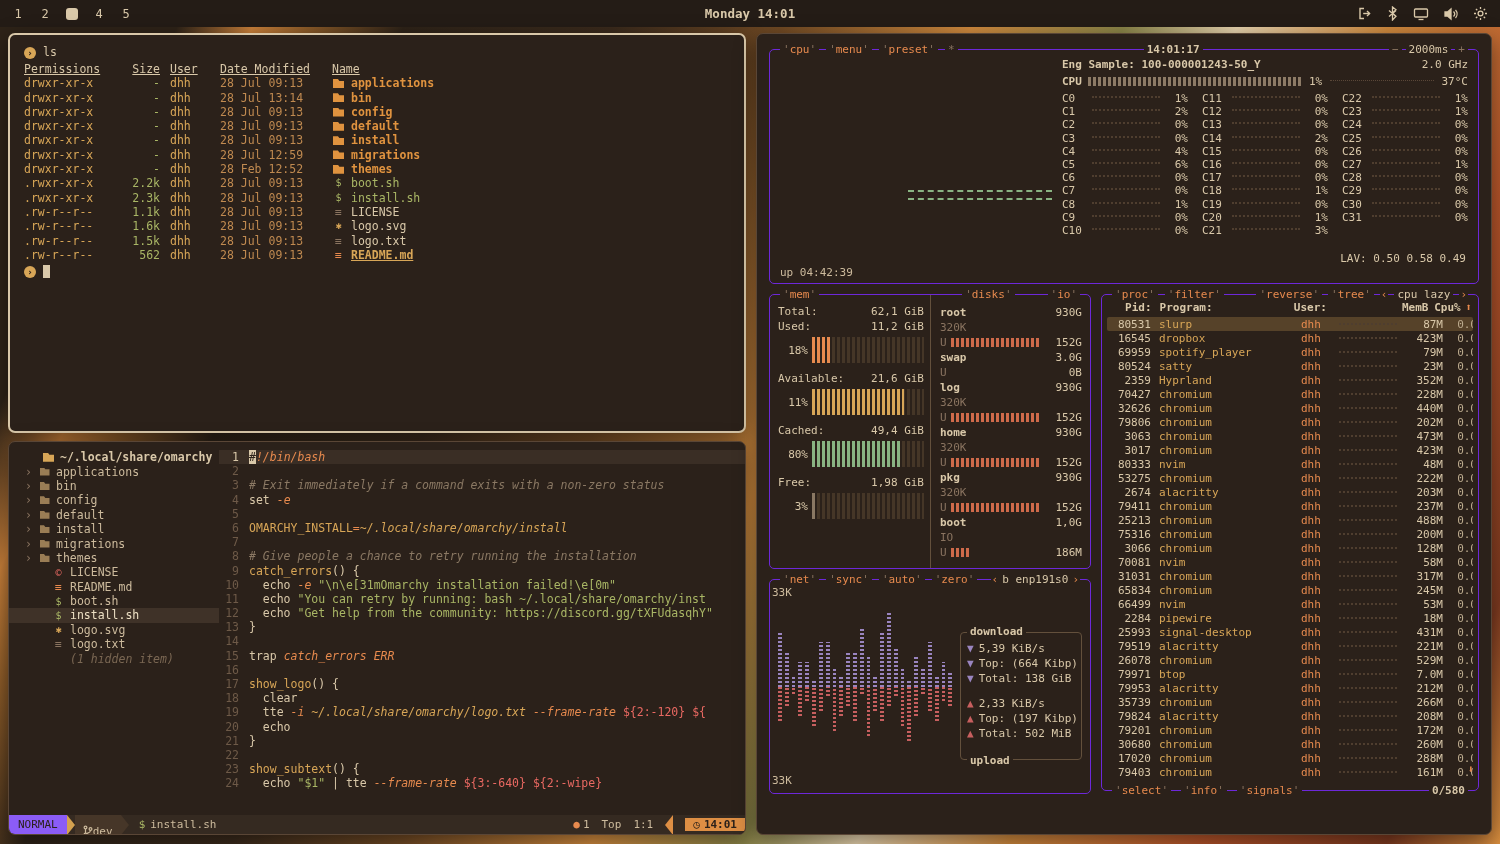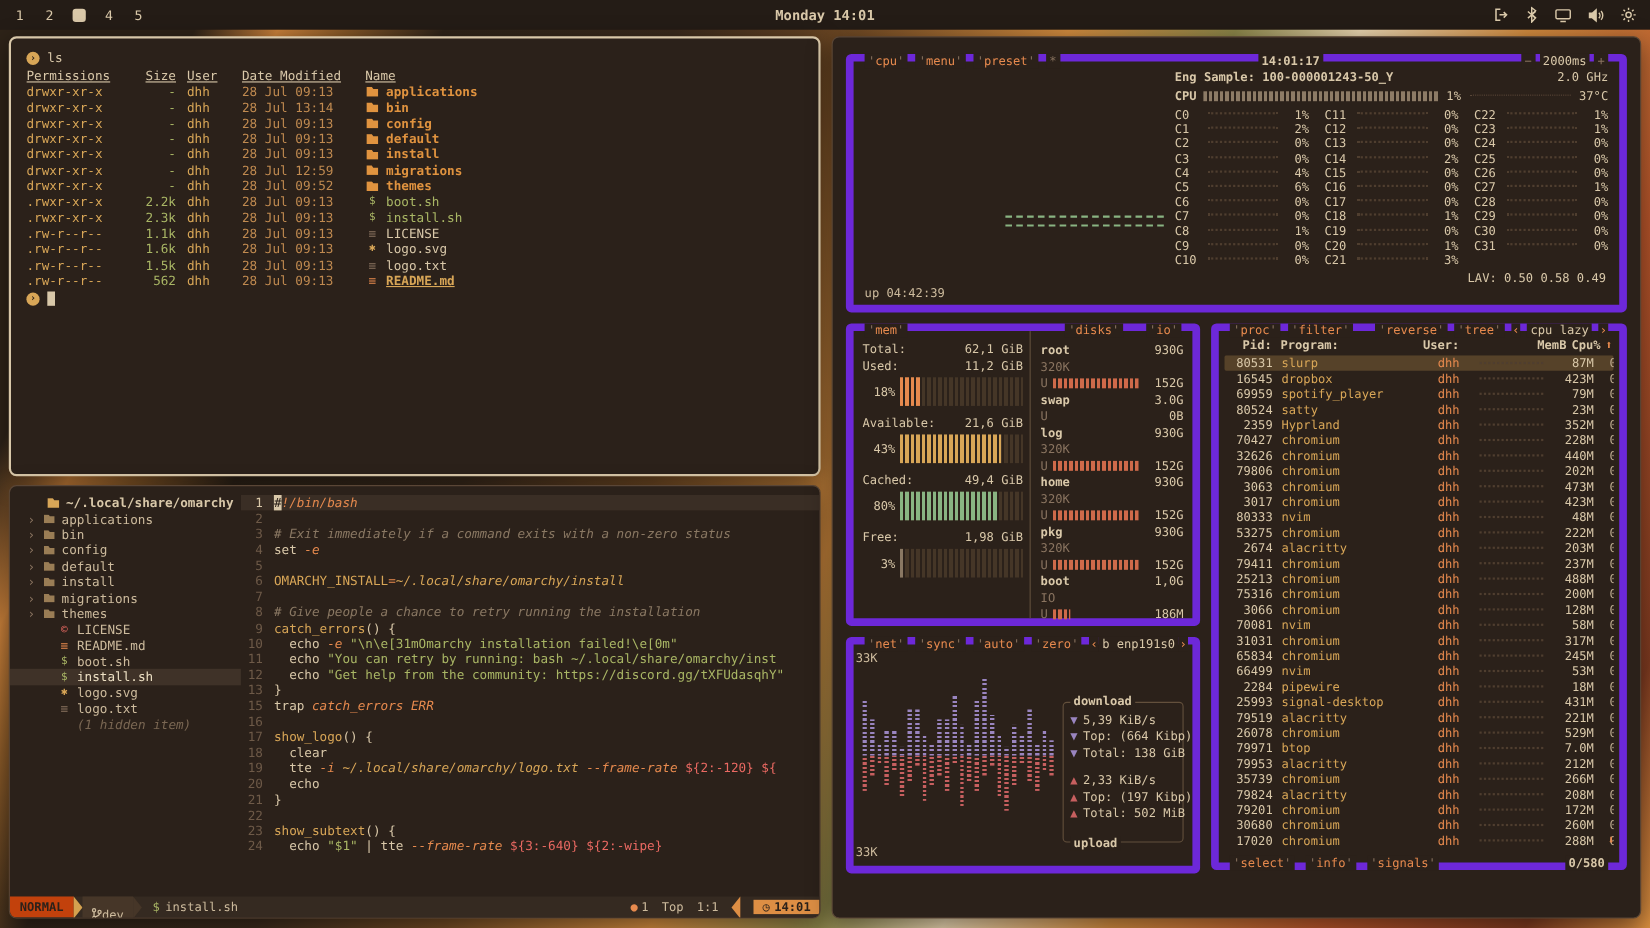--- a/index.html
+++ b/index.html
@@ -97,36 +97,36 @@
   .seg-flag{ color:#e78a4e; font-style:italic; }
   .seg-var { color:#d8a657; }
   .seg-op  { color:#e78a4e; }
   .seg-val { color:#d8a657; font-style:italic; }
   .seg-fn  { color:#d8a657; }
   .seg-str { color:#a9b665; }
   .seg-em  { color:#e78a4e; font-style:italic; }
   .seg-spec{ color:#ea6962; }
   .statusbar { height:19px; flex:none; background:#352a21; display:flex; align-items:stretch;
     font-size:11px; color:#cdbb9d; }
-  .sb-mode { background:#c2410c; color:#2b211a; font-weight:bold; display:flex; align-items:center; padding:0 9px;}
+  .sb-mode { background:#8b5cf6; color:#2b211a; font-weight:normal; display:flex; align-items:center; padding:0 9px;}
   .sb-arrow-r { width:0; height:0; border-top:10px solid transparent; border-bottom:10px solid transparent; }
   .a1 { border-left:8px solid #d4a14f; }
   .sb-branch { background:#463628; display:flex; align-items:center; gap:0; padding:16px 8px; }
   .a2 { border-left:8px solid #463628; }
   .sb-file { display:flex; align-items:center; gap:5px; padding:0 10px; }
   .sb-file .fdollar { color:#a9b665; }
   .sb-right { margin-left:auto; display:flex; align-items:center; gap:12px; }
   .sb-diag { color:#e78a4e; display:flex; gap:3px; align-items:center;}
   .sb-clockpill { background:#dd8e44; color:#2b211a; font-weight:bold; display:flex; align-items:center; gap:4px; padding:0 8px;}
   .a3 { width:0;height:0;border-top:10px solid transparent;border-bottom:10px solid transparent;border-right:8px solid #dd8e44;}
 
   
   #win-btop { left:756px; top:33px; width:736px; height:802px; border:1px solid #5a4636;
     color:#d9c8a9; font-size:11px; }
-  .bx { position:absolute; border:7px solid #6d28d9; border-radius:5px; }
+  .bx { position:absolute; border:1px solid #6d28d9; border-radius:5px; }
   .bx-top { position:absolute; top:-8px; left:10px; right:10px; display:flex; align-items:center; gap:7px; height:14px; }
   .chip { background:#2b211a; padding:0 3px; color:#e78a4e; white-space:nowrap; cursor:pointer;}
   .chip.q::before, .chip.q::after { content:"'"; color:#8a7460; }
   .chip.plain { color:#d9c8a9; cursor:default;}
   .chip.dim { color:#8a7460; }
   .bx-bottom { position:absolute; bottom:-7px; left:10px; right:10px; display:flex; align-items:center; gap:10px; height:14px;}
 
   
   #cpu-box { left:12px; top:15px; right:12px; height:235px; }
   .cpu-graph { position:absolute; left:10px; top:12px; width:272px; bottom:30px; }
@@ -329,21 +329,21 @@
         <span class="t-name">
           <span class="ticon"></span>
           <span class="t-fname">migrations</span>
         </span>
       </div>
 
       <div class="t-row" data-type="dir">
         <span class="t-perm">drwxr-xr-x</span>
         <span class="t-size">-</span>
         <span class="t-user">dhh</span>
-        <span class="t-date">28 Jul 09:52</span>
+        <span class="t-date">28 Feb 12:52</span>
         <span class="t-name">
           <span class="ticon"></span>
           <span class="t-fname">themes</span>
         </span>
       </div>
 
       <div class="t-row" data-type="script">
         <span class="t-perm">.rwxr-xr-x</span>
         <span class="t-size">2.2k</span>
         <span class="t-user">dhh</span>
@@ -569,20 +569,24 @@
         <div class="code-line">
           <span class="lnum">12</span>
           <span class="lcontent"><span class="seg-txt">  echo </span><span class="seg-str">"Get help from the community: https://discord.gg/tXFUdasqhY"</span></span>
         </div>
 
         <div class="code-line">
           <span class="lnum">13</span>
           <span class="lcontent"><span class="seg-txt">}</span></span>
         </div>
 
+        <div class="code-line">
+          <span class="lnum">14</span>
+          <span class="lcontent"></span>
+        </div>
 
         <div class="code-line">
           <span class="lnum">15</span>
           <span class="lcontent"><span class="seg-txt">trap </span><span class="seg-em">catch_errors ERR</span></span>
         </div>
 
         <div class="code-line">
           <span class="lnum">16</span>
           <span class="lcontent"></span>
         </div>
@@ -920,21 +924,21 @@
               </span>
             </div>
           </div>
 
           <div class="mem-block">
             <div class="mem-row">
               <span>Available:</span>
               <span class="v">21,6 GiB</span>
             </div>
             <div class="m-meterrow">
-              <span class="m-pct">43%</span>
+              <span class="m-pct">11%</span>
               <span class="m-track">
                 <span class="m-fill" data-mc="avail" style="width: 82%;"></span>
               </span>
             </div>
           </div>
 
           <div class="mem-block">
             <div class="mem-row">
               <span>Cached:</span>
               <span class="v">49,4 GiB</span>

